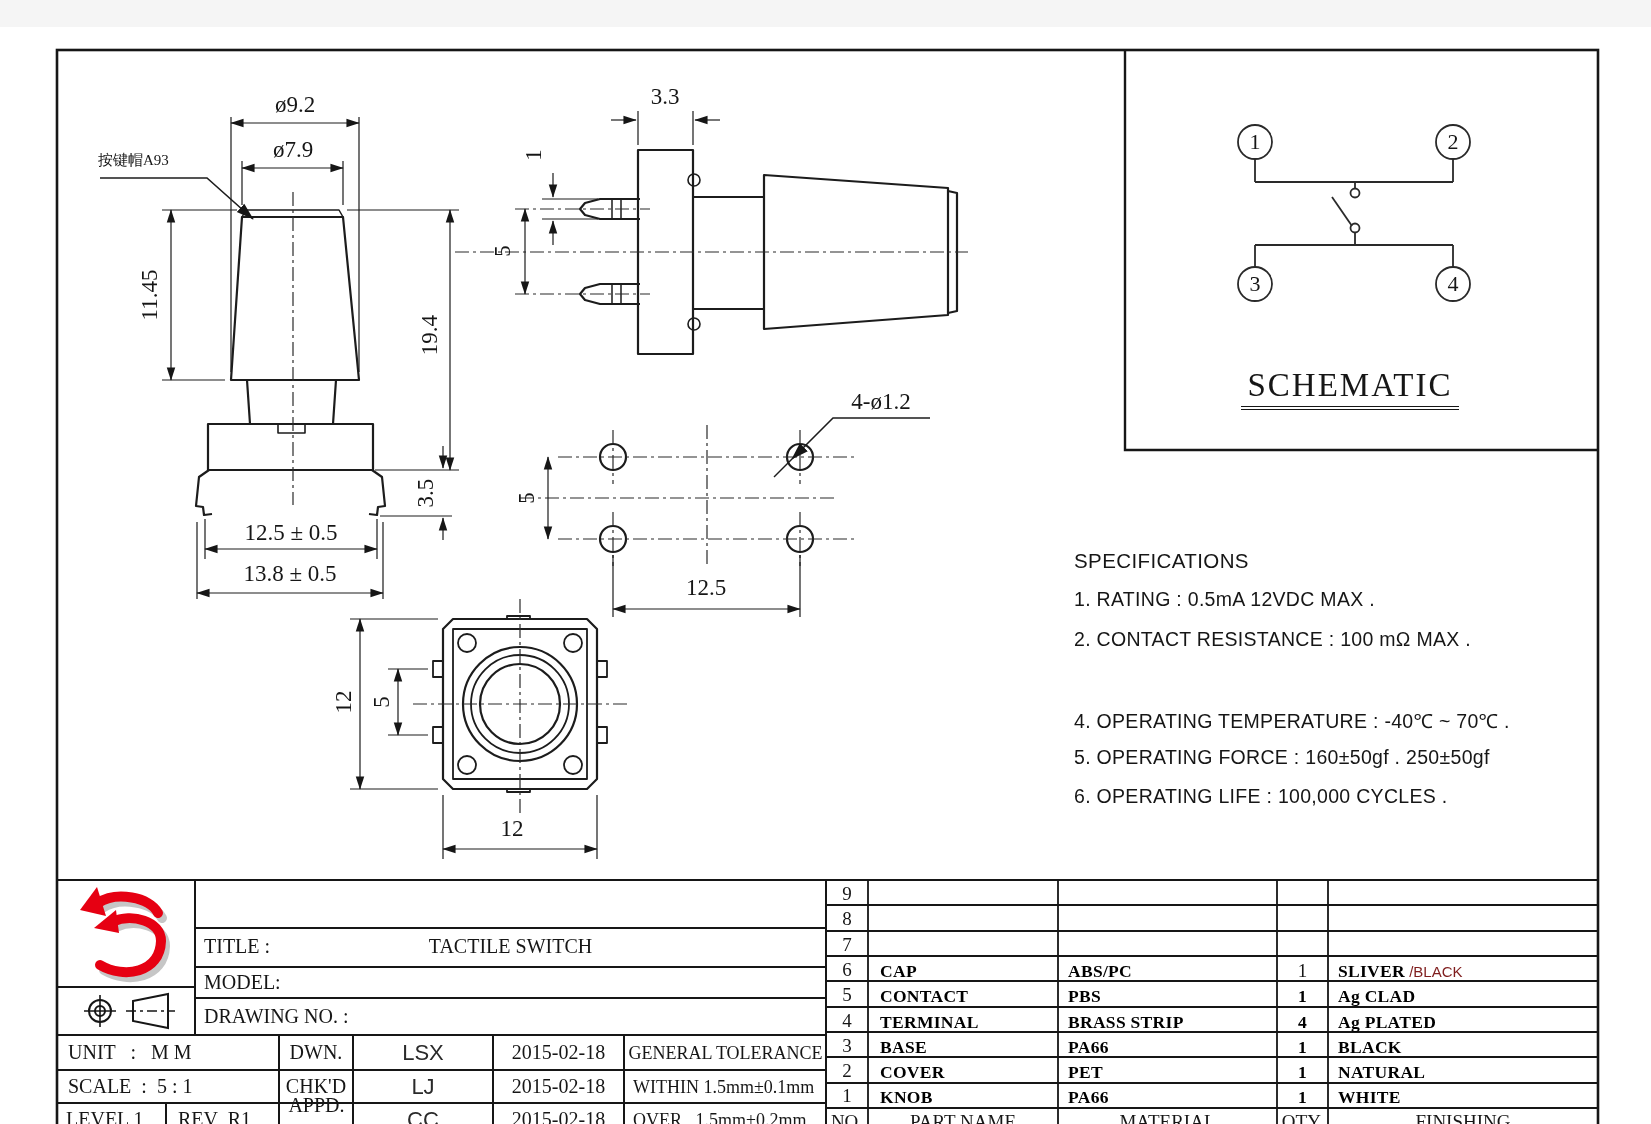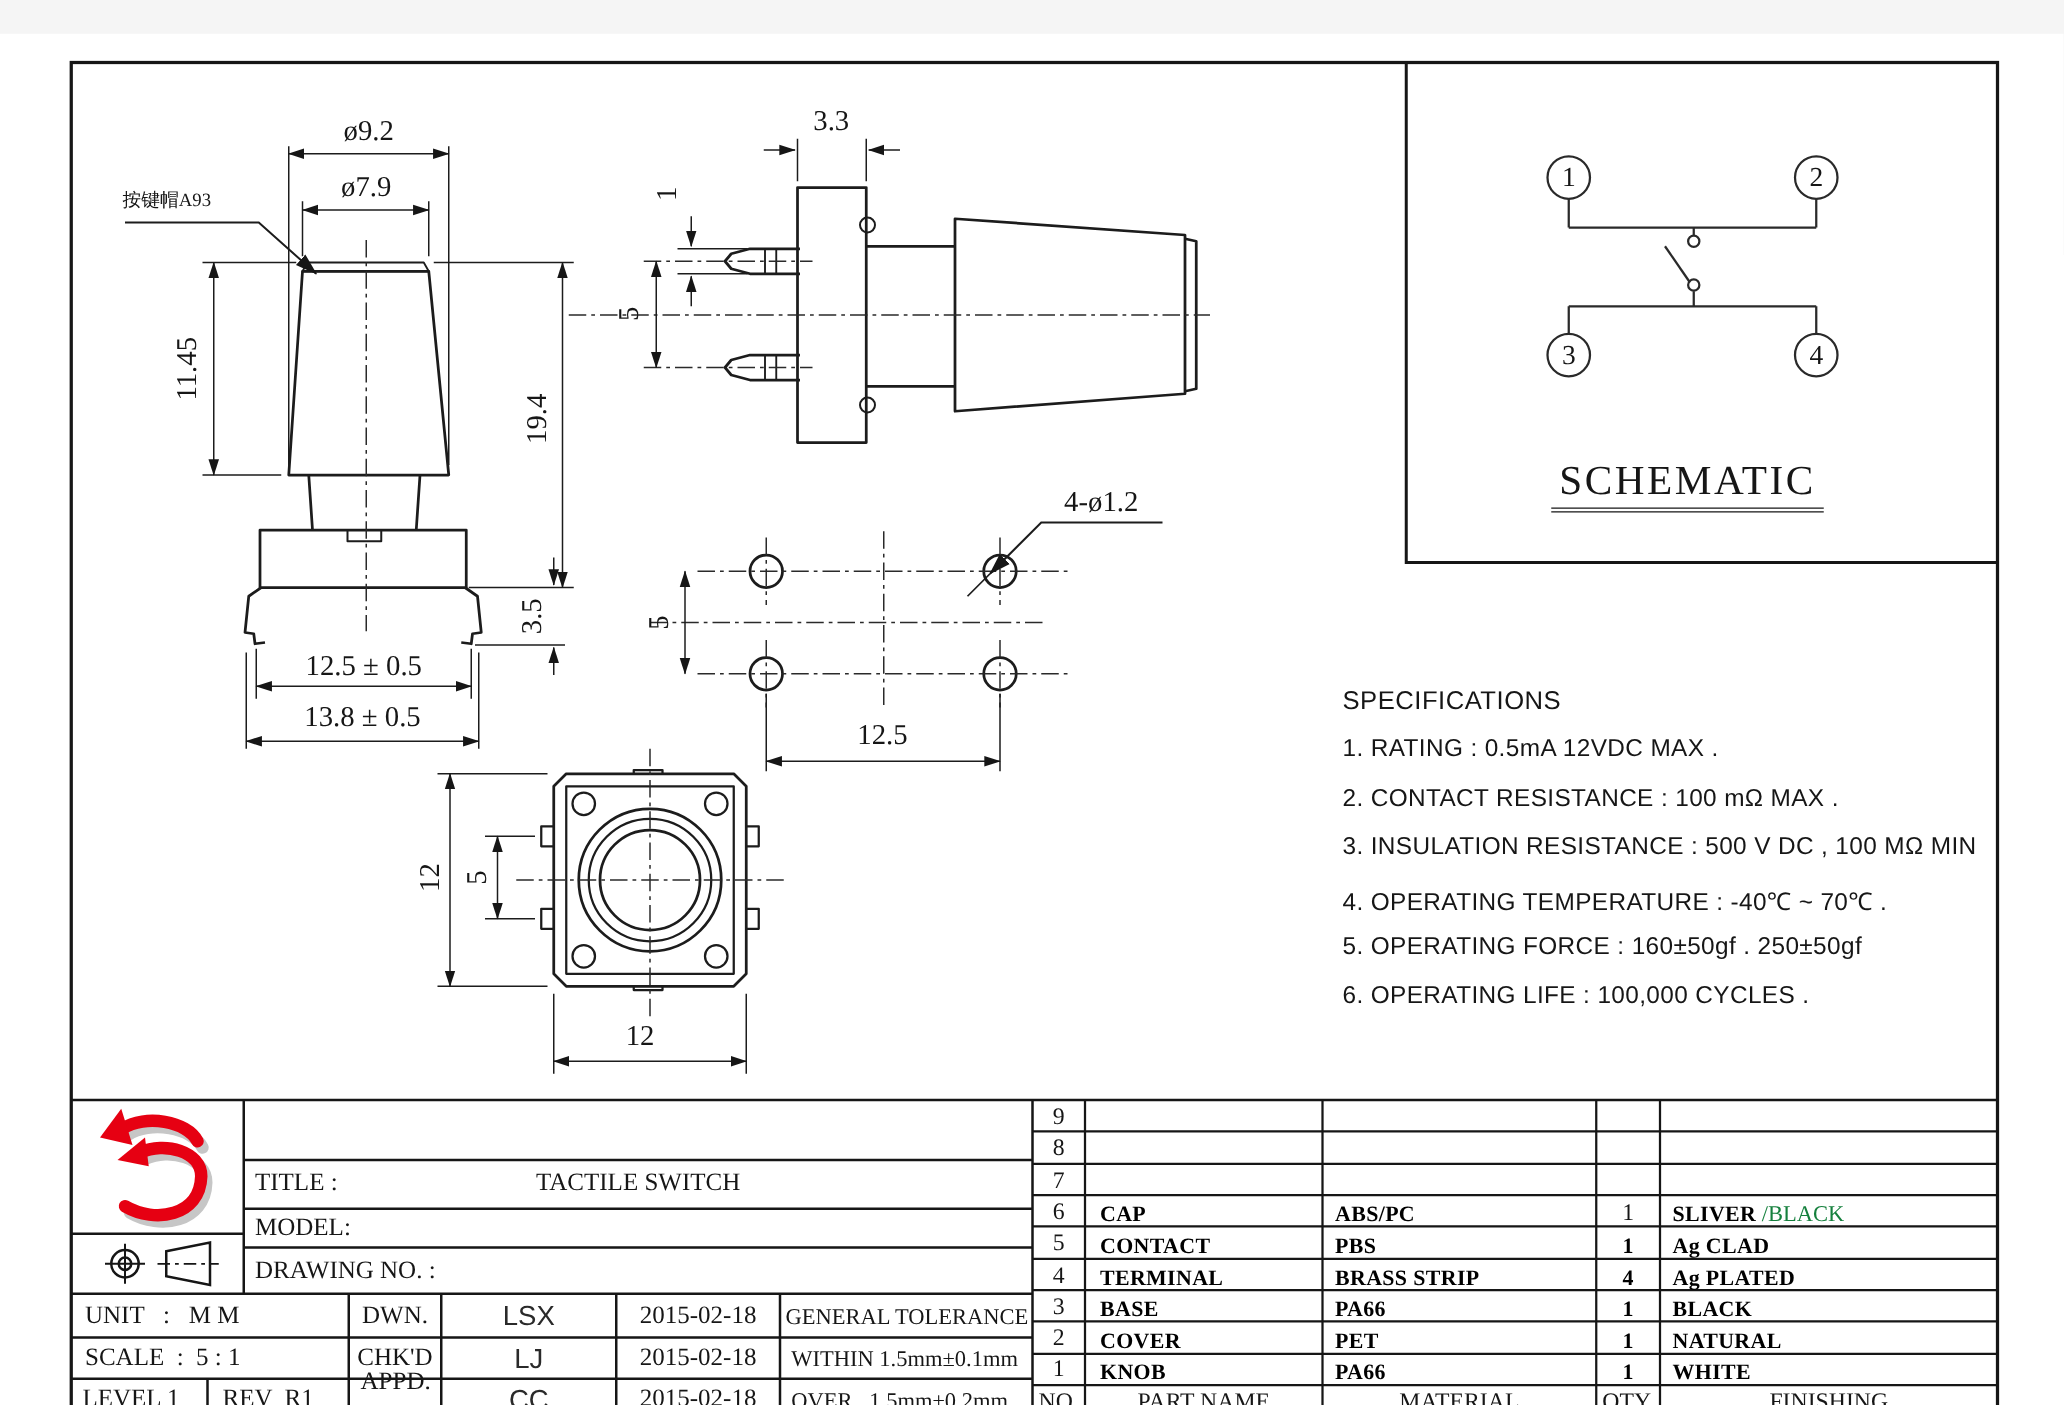--- a/index.html
+++ b/index.html
@@ -16,21 +16,21 @@
   .pin{font-size:22px;font-family:"Liberation Serif",serif;}
   .cell{position:absolute;text-align:center;white-space:pre;}
   .tb{font-size:20px;font-family:"Liberation Serif",serif;}
   .tbs{font-size:18px;font-family:"Liberation Serif",serif;}
   .namefont{font-family:"Liberation Sans",sans-serif;font-size:22px;color:#2a2a2a;}
   .company{font-family:"Liberation Sans",sans-serif;font-weight:bold;font-size:36px;letter-spacing:2px;color:#000;}
   .schem{font-size:33px;letter-spacing:2px;font-family:"Liberation Serif",serif;}
   .schem span{border-bottom:4px double #161616;padding:0 6px 3px 6px;}
   .pbold{font-family:"Liberation Serif",serif;font-weight:bold;font-size:17.5px;letter-spacing:.3px;color:#000;}
   .pnum{font-family:"Liberation Serif",serif;font-size:19px;}
-  .fin2{font-family:Liberation Serif, serif;font-weight:normal;font-size:18px;color:#15803d;}
+  .fin2{font-family:Liberation Sans, sans-serif;font-weight:normal;font-size:15px;color:#7f1d1d;}
 </style>
 </head>
 <body>
 
 <div id="page">
 
 <svg width="1651" height="1124" viewBox="0 0 1651 1124">
   <defs>
     <marker id="m" viewBox="0 0 10 8" refX="9.5" refY="4" markerWidth="11" markerHeight="9" orient="auto-start-reverse">
       <path d="M0,0.8 L10,4 L0,7.2 z" fill="#161616"></path>
@@ -219,21 +219,20 @@
 
 <div class="t c pin" style="left:1255px;top:115px">1</div>
 <div class="t c pin" style="left:1453px;top:115px">2</div>
 <div class="t c pin" style="left:1255px;top:257px">3</div>
 <div class="t c pin" style="left:1453px;top:257px">4</div>
 <div class="cell schem" style="left:1225px;top:340px;width:250px"><span>SCHEMATIC</span></div>
 
 <div class="t spect" style="left:1074px;top:522px">SPECIFICATIONS</div>
 <div class="t spec" style="left:1074px;top:561px">1. RATING : 0.5mA 12VDC MAX .</div>
 <div class="t spec" style="left:1074px;top:601px">2. CONTACT RESISTANCE : 100 mΩ MAX .</div>
-<div class="t spec" style="left:1074px;top:639px">3. INSULATION RESISTANCE : 500 V DC , 100 MΩ MIN</div>
 <div class="t spec" style="left:1074px;top:680px">4. OPERATING TEMPERATURE : -40℃ ~ 70℃ .</div>
 <div class="t spec" style="left:1074px;top:719px">5. OPERATING FORCE : 160±50gf . 250±50gf</div>
 <div class="t spec" style="left:1074px;top:758px">6. OPERATING LIFE : 100,000 CYCLES .</div>
 
 <div class="t tb" style="left:204px;top:908px">TITLE :</div>
 <div class="cell tb" style="left:195px;top:908px;width:631px">TACTILE SWITCH</div>
 <div class="t tb" style="left:204px;top:944px">MODEL:</div>
 <div class="t tb" style="left:204px;top:978px">DRAWING NO. :</div>
 
 <div class="t tb" style="left:68px;top:1014px">UNIT   :   M M</div>

